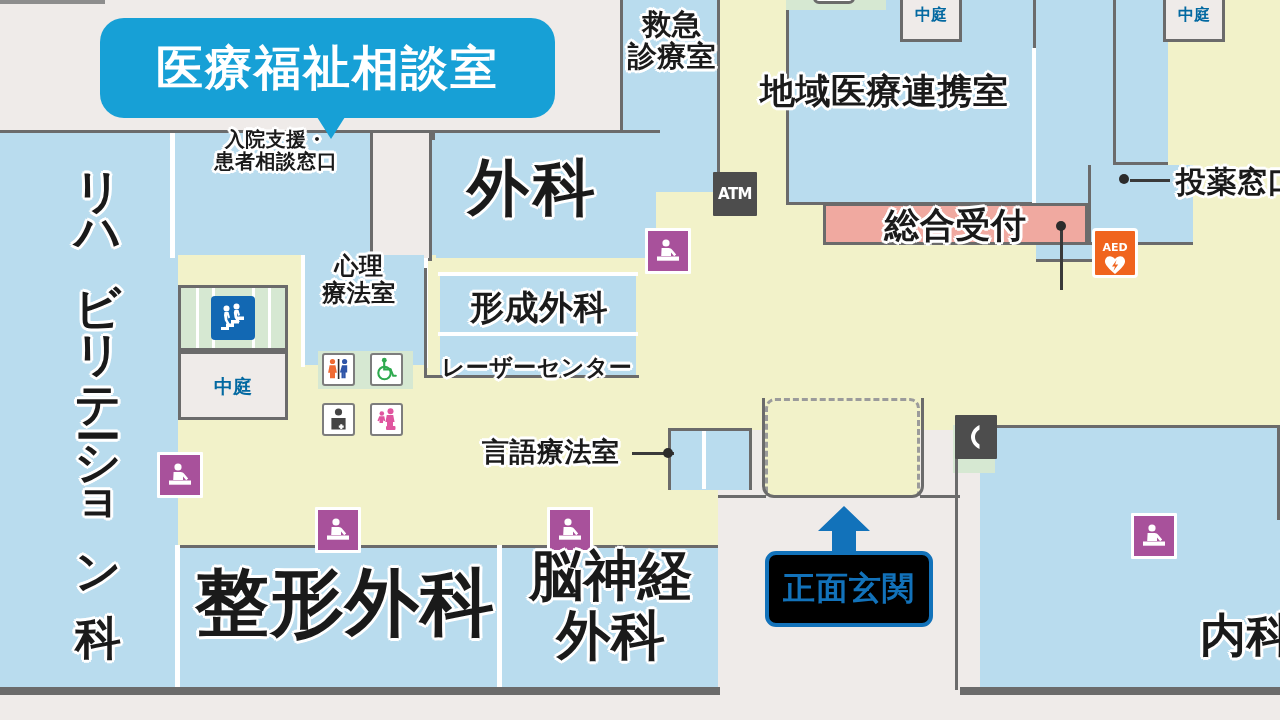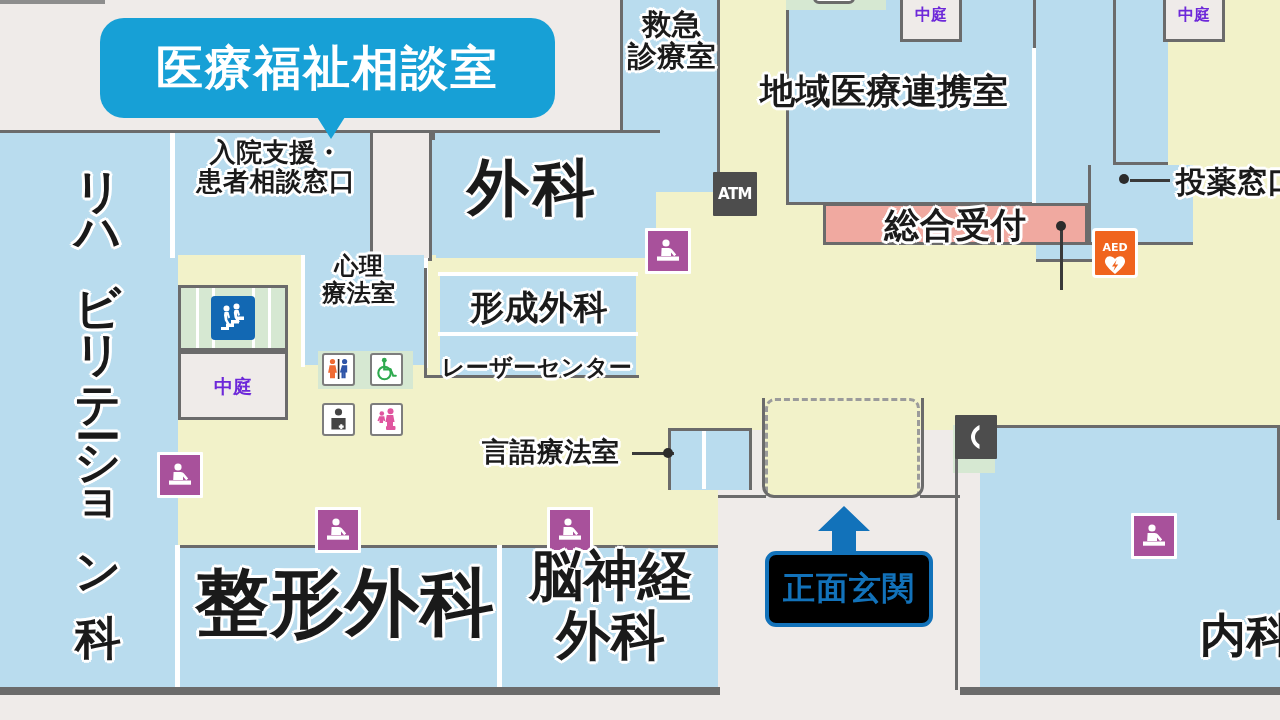--- a/index.html
+++ b/index.html
@@ -33,21 +33,21 @@
   .mtxt.ctr{text-align:center;}
   .vtxt{
     position:absolute;color:#1a1a1a;font-weight:bold;
     writing-mode:vertical-rl;text-orientation:upright;
     line-height:1.0;letter-spacing:2px;
     text-shadow:
       2px 0 0 #fff,-2px 0 0 #fff,0 2px 0 #fff,0 -2px 0 #fff,
       2px 2px 0 #fff,-2px 2px 0 #fff,2px -2px 0 #fff,-2px -2px 0 #fff,
       3px 0 0 #fff,-3px 0 0 #fff,0 3px 0 #fff,0 -3px 0 #fff;
   }
-  .plain{position:absolute;color:#6d28d9;font-weight:bold;text-align:center;}
+  .plain{position:absolute;color:#0369a1;font-weight:bold;text-align:center;}
 
   
   #callout{
     position:absolute;left:100px;top:18px;width:455px;height:100px;
     background:#17a0d6;border-radius:24px;
     display:flex;align-items:center;justify-content:center;
   }
   #callout span{color:#fff;font-weight:bold;font-size:47px;letter-spacing:2px;}
   #callout-tip{
     position:absolute;left:317px;top:117px;width:0;height:0;
@@ -298,21 +298,21 @@
   <div class="dot" style="left:1119px;top:174px;"></div>
 
   <div class="leader" style="left:1060px;top:228px;width:3px;height:62px;"></div>
   <div class="dot" style="left:1056px;top:221px;"></div>
 
   <div class="leader" style="left:632px;top:452px;width:42px;height:3px;"></div>
   <div class="dot" style="left:663px;top:448px;"></div>
 
   <div class="vtxt" style="left:76px;top:140px;font-size:46px;">リハビリテーション科</div>
 
-  <div class="mtxt ctr" style="left:178px;top:138px;width:196px;font-size:26px;">入院支援・
+  <div class="mtxt ctr" style="left:178px;top:128px;width:196px;font-size:20px;">入院支援・
 患者相談窓口</div>
 
   <div class="mtxt ctr" style="left:306px;top:253px;width:106px;font-size:24px;">心理
 療法室</div>
 
   <div class="mtxt ctr" style="left:620px;top:8px;width:104px;font-size:29px;">救急
 診療室</div>
 
   <div class="mtxt" style="left:467px;top:153px;font-size:62px;letter-spacing:4px;">外科</div>
 

